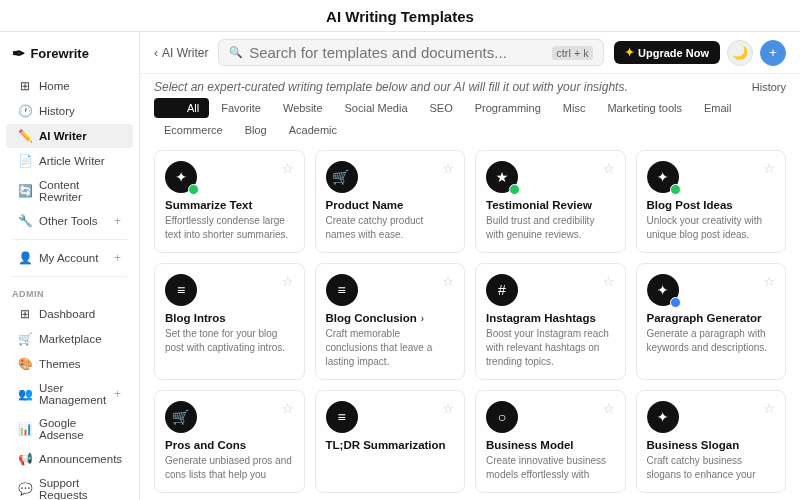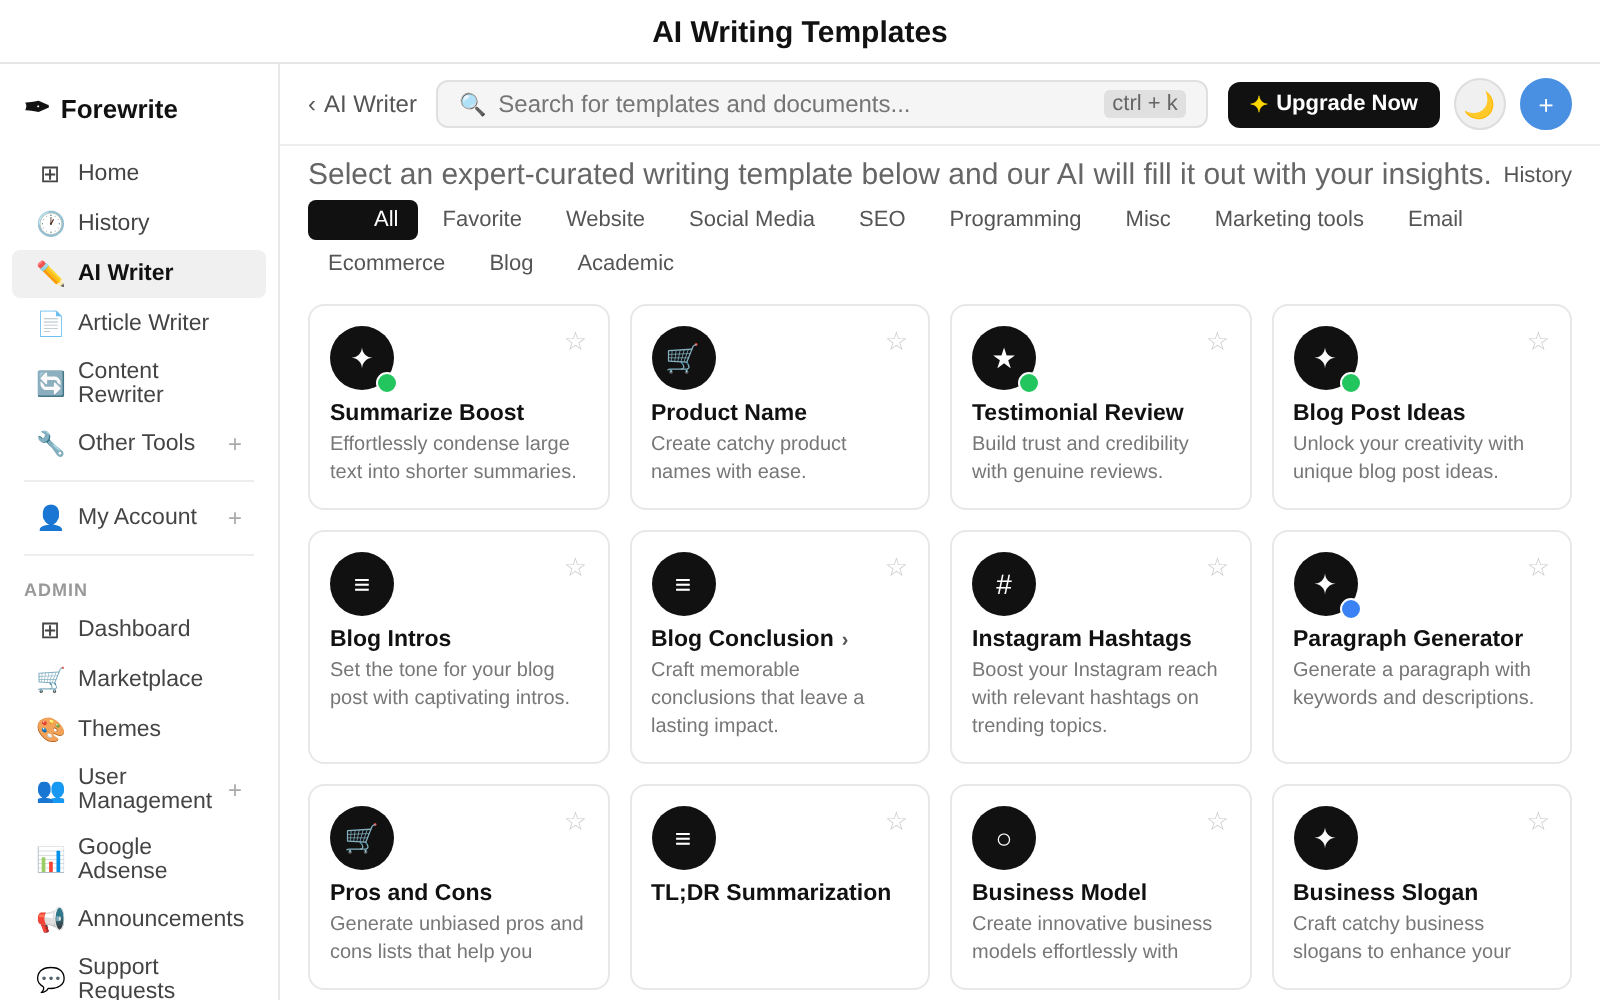--- a/index.html
+++ b/index.html
@@ -111,21 +111,21 @@
       border-radius: 6px;
       padding: 4px 10px;
       gap: 6px;
       font-size: 11px;
       color: #999;
     }
     .search-bar input {
       border: none;
       background: transparent;
       outline: none;
-      font-size: 12px;
+      font-size: 15px;
       color: #666;
       flex: 1;
     }
     .search-shortcut {
       font-size: 11px;
       background: #e0e0e0;
       padding: 1px 4px;
       border-radius: 3px;
       color: #666;
     }
@@ -161,21 +161,21 @@
     .icon-btn.blue-btn { background: #4a90e2; color: #fff; border-color: #4a90e2; }
 
     
     .desc-bar {
       display: flex;
       align-items: center;
       justify-content: space-between;
       padding: 6px 14px 4px;
       flex-shrink: 0;
     }
-    .desc-text { font-size: 15px; color: #666; }
+    .desc-text { font-size: 12px; color: #666; font-style: italic; }
     .history-link { font-size: 11px; color: #555; font-weight: 500; cursor: pointer; }
 
     
     .filter-tabs {
       display: flex;
       align-items: center;
       gap: 2px;
       padding: 0 14px 6px;
       flex-shrink: 0;
       flex-wrap: wrap;
@@ -398,21 +398,21 @@
     <div class="templates-grid" id="templates-grid">
         <div class="template-card">
     <div class="template-card-header">
       <div class="template-icon">
         <span>✦</span>
         <div class="badge"></div>
       </div>
       <span class="template-star">☆</span>
     </div>
     <div class="template-name">
-      Summarize Boost
+      Summarize Text
     </div>
     <div class="template-desc">Effortlessly condense large text into shorter summaries.</div>
   </div>
         <div class="template-card">
     <div class="template-card-header">
       <div class="template-icon">
         <span>🛒</span>
 
       </div>
       <span class="template-star">☆</span>

